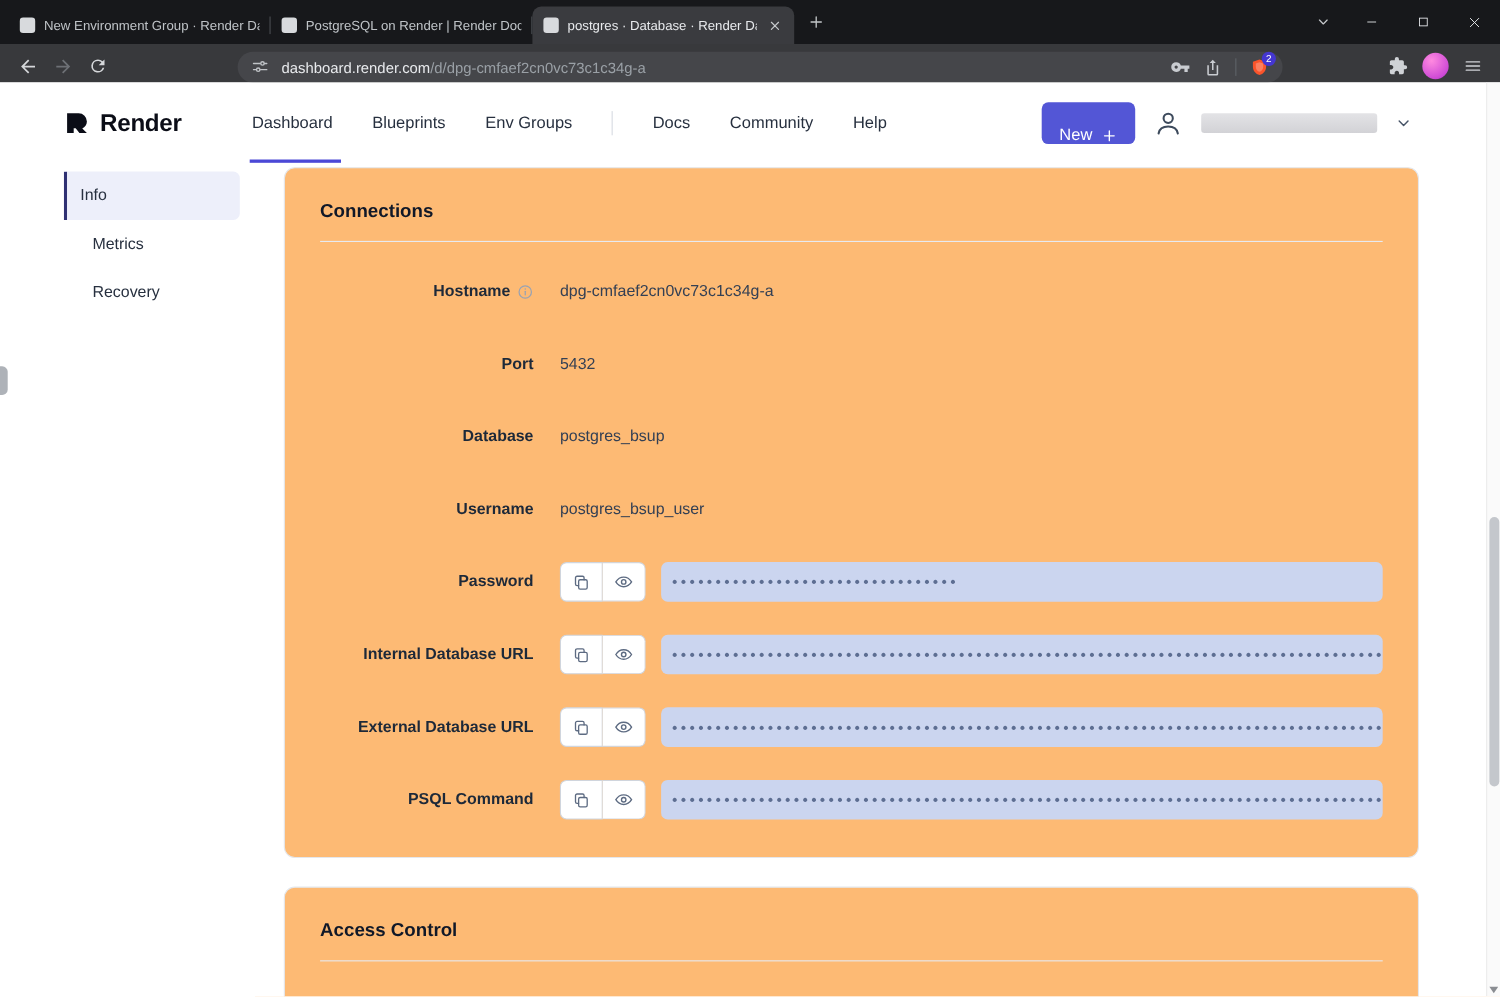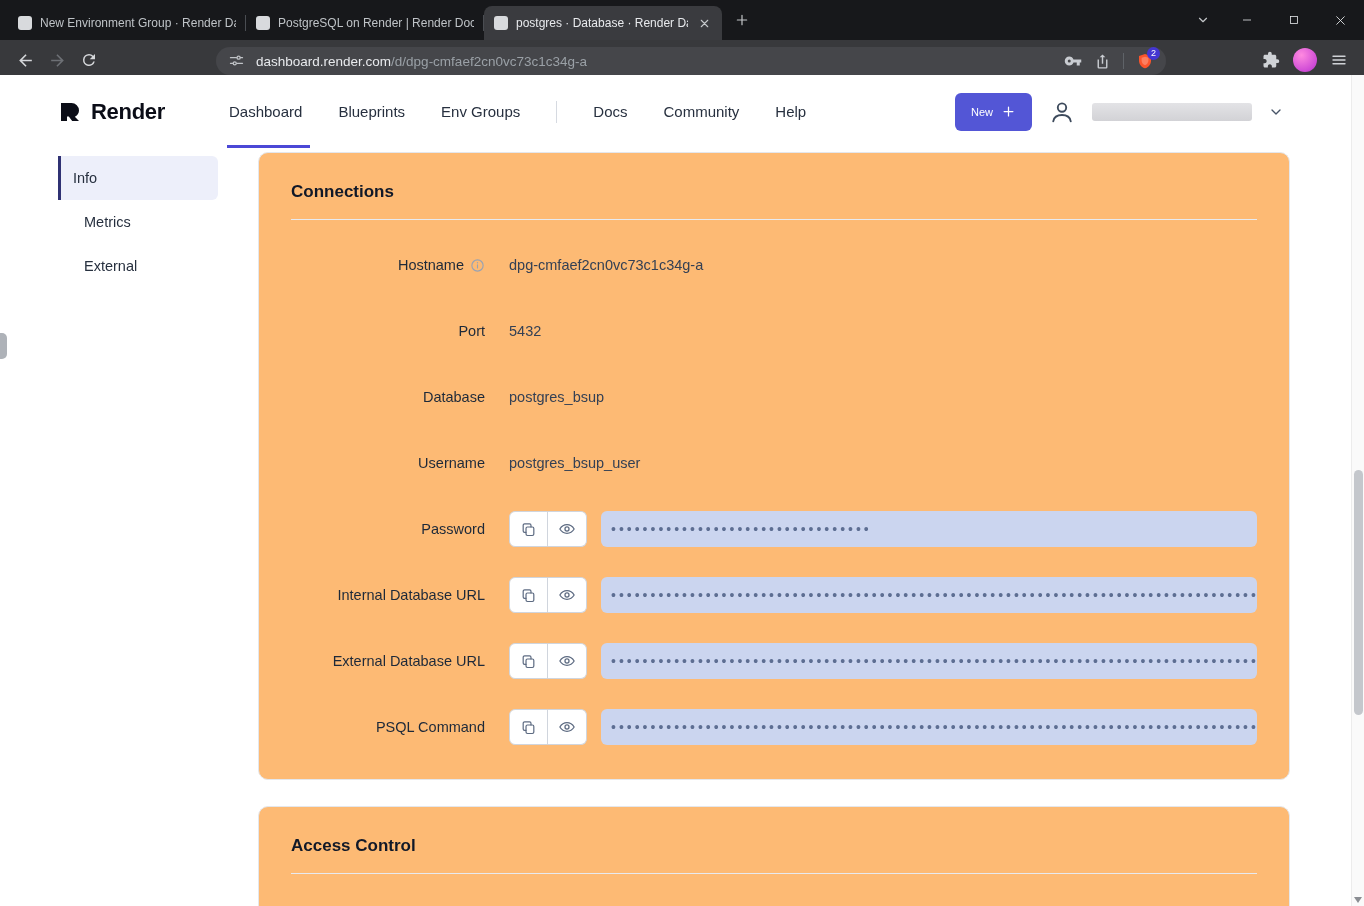--- a/index.html
+++ b/index.html
@@ -61,21 +61,21 @@
   .brand-mark { width:24px; height:24px; color:#0b0d17; }
   .brand-name { font-size:22px; font-weight:700; color:#0b0d17; letter-spacing:-0.3px; }
   .header-nav { display:flex; align-items:center; gap:36px; margin-left:64px; height:100%; }
   .nav-item { height:100%; display:flex; align-items:center; font-size:15px; color:#27303f;
               position:relative; cursor:pointer; white-space:nowrap; }
   .nav-item.active::after { content:""; position:absolute; left:-2px; right:-8px; bottom:0;
                             height:3px; background:#4b48d6; }
   .nav-divider { width:1px; height:22px; background:#d6dae1; }
   .header-right { margin-left:auto; display:flex; align-items:center; gap:16px; }
   .new-btn { height:38px; padding:0 16px; border-radius:6px; background:#5356d6; color:#fff;
-             font-size:11px; display:flex; align-items:center; gap:8px; }
+             font-size:15px; display:flex; align-items:flex-end; gap:8px; }
   .account-icon { color:#3d4a5c; display:flex; }
   .blurred-name { width:160px; height:18px; border-radius:3px;
                   background:linear-gradient(180deg,#e3e3e6,#d2d2d6); }
   .header-chevron { color:#475467; display:flex; cursor:pointer; }
 
   .sidebar { position:absolute; left:58px; top:81px; width:160px; }
   .sidebar-item { height:44px; display:flex; align-items:center; padding-left:26px; font-size:14.5px;
                   color:#27303f; cursor:pointer; border-radius:6px; }
   .sidebar-item.active { background:#edeffa; border-left:3px solid #2f3173; padding-left:12px;
                          border-radius:0 6px 6px 0; }
@@ -84,21 +84,21 @@
           border:1px solid #e4e7ec; border-radius:10px; }
   .card-connections { top:77px; height:628px; }
   .card-access { top:731px; height:220px; }
   .card-title { font-size:17px; font-weight:700; color:#101828; padding:29px 32px 17px; }
   .card-divider { border-top:1px solid #e7eaf0; margin:0 32px; }
 
   .conn-rows { padding:12px 32px 0; }
   .conn-row { display:flex; align-items:center; height:66px; }
   .conn-label-wrap { width:194px; display:flex; justify-content:flex-end; align-items:center;
                      gap:6px; flex-shrink:0; }
-  .conn-label { font-size:14.5px; font-weight:400; color:#1d2939; text-align:right; }
+  .conn-label { font-size:14.5px; font-weight:700; color:#1d2939; text-align:right; }
   .info-icon { color:#98a2b3; display:flex; cursor:pointer; }
   .conn-value-wrap { flex:1; margin-left:24px; display:flex; align-items:center; min-width:0; }
   .conn-text-value { font-size:14.5px; color:#344054; }
   .secret-controls { display:flex; align-items:center; width:100%; }
   .icon-btn { width:39px; height:36px; background:#fff; border:1px solid #d0d5dd; color:#5d6b82;
               display:flex; align-items:center; justify-content:center; flex-shrink:0; }
   .icon-btn.copy { border-radius:6px 0 0 6px; }
   .icon-btn.reveal { border-radius:0 6px 6px 0; border-left:none; }
   .masked-field { flex:1; height:36px; margin-left:14px; background:#cbd5ef; border-radius:6px;
                   display:flex; align-items:center; padding:0 10px; overflow:hidden; cursor:pointer; }
@@ -288,21 +288,21 @@
   </header>
 
   <aside class="sidebar">
       <div class="sidebar-item active">
     <span>Info</span>
   </div>
       <div class="sidebar-item">
     <span>Metrics</span>
   </div>
       <div class="sidebar-item">
-    <span>External</span>
+    <span>Recovery</span>
   </div>
     </aside>
 
   <section class="card card-connections">
     <h2 class="card-title">Connections</h2>
     <div class="card-divider"></div>
     <div class="conn-rows">
         <div class="conn-row">
     <div class="conn-label-wrap">
       <span class="conn-label">Hostname</span>

